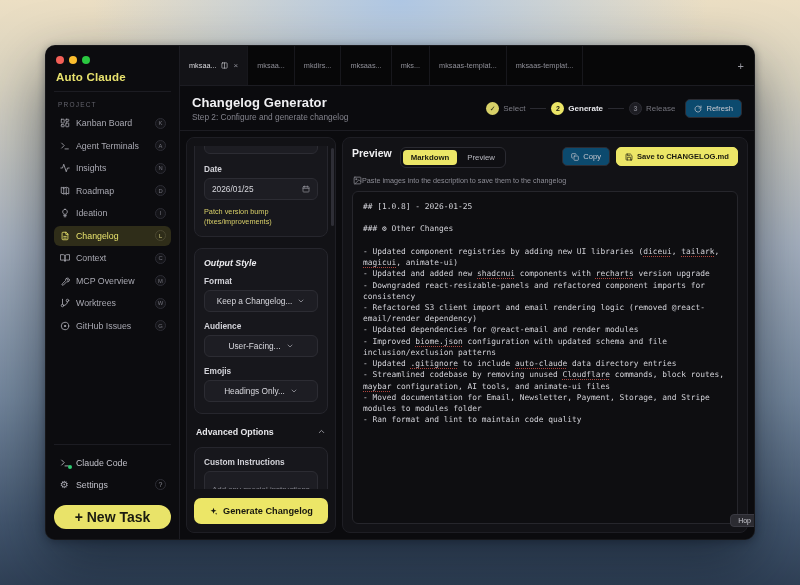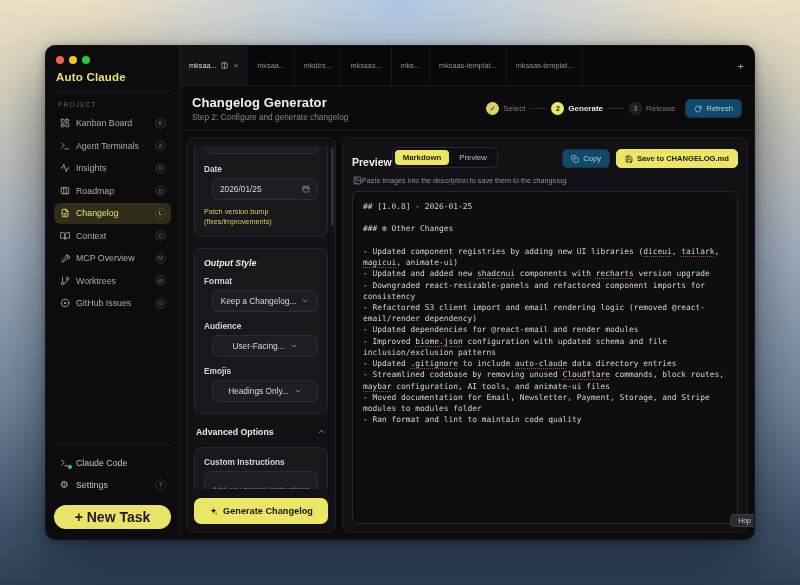--- a/index.html
+++ b/index.html
@@ -67,37 +67,37 @@
   .btn.solid{ background:#ece667; border:1px solid #ece667; color:#1b1b10; font-size:7.6px; font-weight:bold; padding:4px 8px; }
   .btn.solid svg{ width:8px; height:8px; }
   
   .content{ flex:1; display:flex; gap:6px; padding:6px; background:#0b0b0e; min-height:0; }
   .form-panel{ width:150px; flex:0 0 150px; background:#121216; border:1px solid #1e1e24; border-radius:8px; display:flex; flex-direction:column; padding:8px 7px; position:relative; overflow:hidden; }
   .form-scroll{ flex:1; overflow:hidden; display:flex; flex-direction:column; gap:11px; }
   .card{ background:#17171c; border:1px solid #26262d; border-radius:8px; padding:9px; }
   .card.cut{ margin-top:-26px; border-top-left-radius:8px; border-top-right-radius:8px; }
   .cut-input{ height:24px; background:#1d1d23; border:1px solid #2c2c33; border-radius:6px; margin-bottom:10px; }
   .flabel{ display:block; font-size:8.3px; color:#d3d3d9; margin-bottom:4px; font-weight:bold; }
-  .input,.select{ height:22px; background:#1d1d23; border:1px solid #2c2c33; border-radius:6px; display:flex; align-items:center; padding:0 7px; color:#d8d8de; font-size:8.3px; cursor:pointer;margin-left:8px; }
+  .input,.select{ height:22px; background:#1d1d23; border:1px solid #2c2c33; border-radius:6px; display:flex; align-items:center; padding:0 7px; color:#d8d8de; font-size:8.3px; cursor:pointer; }
   .input span{ flex:1; }
   .input svg,.select svg{ width:8px; height:8px; color:#9a9aa2; }
   .select{ justify-content:center; gap:5px; margin-bottom:9px; }
   .hint-yellow{ margin-top:7px; font-size:7.3px; line-height:1.35; color:#d6cd68; }
   .card h3{ font-size:8.8px; color:#ececf0; margin-bottom:8px;font-style:italic; }
   .adv-head{ display:flex; align-items:center; justify-content:space-between; padding:2px 2px; cursor:pointer; }
   .adv-head span{ font-size:8.8px; font-weight:bold; color:#e7e7eb; }
   .adv-head svg{ width:9px; height:9px; color:#9a9aa2; }
   .textarea{ min-height:46px; background:#1d1d23; border:1px solid #2c2c33; border-radius:6px; padding:6px 7px; cursor:text; }
   .textarea .ph{ font-size:7.9px; color:#84848d; line-height:1.4; }
   .generate{ margin-top:9px; height:26px; flex:0 0 26px; border:none; border-radius:7px; background:#ece667; color:#17170f; font-family:inherit; font-size:9.2px; font-weight:bold; display:flex; align-items:center; justify-content:center; gap:5px; cursor:pointer; }
   .generate svg{ width:9px; height:9px; }
   .scroll-thumb{ position:absolute; right:1px; top:10px; width:3px; height:78px; border-radius:2px; background:#2e2e36; }
   
   .preview-panel{ flex:1; background:#121216; border:1px solid #1e1e24; border-radius:8px; display:flex; flex-direction:column; padding:9px 9px 8px; min-width:0; }
-  .pv-head{ display:flex; align-items:flex-end; }
+  .pv-head{ display:flex; align-items:flex-start; gap:8px; }
   .pv-head h2{ font-size:10.5px; color:#f0f0f3; font-weight:bold; }
   .segmented{ display:flex; align-items:center; background:#0f0f13; border:1px solid #2a2a31; border-radius:6px; padding:2px; gap:2px; }
   .seg{ border:none; background:transparent; color:#b9b9c1; font-family:inherit; font-size:7.8px; padding:3px 8px; border-radius:4px; cursor:pointer; }
   .seg.active{ background:#ece667; color:#1b1b10; font-weight:bold; }
   .pv-actions{ margin-left:auto; display:flex; align-items:center; gap:6px; }
   .paste-hint{ display:flex; align-items:center; margin:8px 1px 6px; color:#8d8d96; font-size:7.2px; }
   .paste-hint svg{ width:9px; height:9px; flex:0 0 9px; }
   .editor{ flex:1; background:#0e0e11; border:1px solid #26262c; border-radius:6px; padding:9px 10px; overflow:hidden; min-height:0; }
   .editor pre{ font-family:"DejaVu Sans Mono","Liberation Mono",monospace; font-size:7.9px; line-height:1.42; color:#d2d2d8; white-space:pre-wrap; word-break:break-word; }
   .misspell{ text-decoration:underline; text-decoration-style:dotted; text-decoration-color:#b2463e; text-underline-offset:2px; }
@@ -152,20 +152,31 @@
           <span class="nav-icon">
             <svg viewBox="0 0 24 24" fill="none" stroke="currentColor" stroke-width="2" stroke-linecap="round" stroke-linejoin="round">
               <path d="M9 5l6-2 6 2v14l-6-2-6 2-6-2V3l6 2z"></path>
               <line x1="9" y1="3" x2="9" y2="19"></line>
               <line x1="15" y1="5" x2="15" y2="21"></line>
             </svg>
           </span>
           <span class="nav-label">Roadmap</span>
           <span class="nav-badge">D</span>
         </div>
+        <div class="nav-item">
+          <span class="nav-icon">
+            <svg viewBox="0 0 24 24" fill="none" stroke="currentColor" stroke-width="2" stroke-linecap="round" stroke-linejoin="round">
+              <path d="M9 18h6"></path>
+              <path d="M10 21h4"></path>
+              <path d="M12 3a6 6 0 0 1 4 10c-.8.7-1 1.5-1 2h-6c0-.5-.2-1.3-1-2a6 6 0 0 1 4-10z"></path>
+            </svg>
+          </span>
+          <span class="nav-label">Ideation</span>
+          <span class="nav-badge">I</span>
+        </div>
         <div class="nav-item active">
           <span class="nav-icon">
             <svg viewBox="0 0 24 24" fill="none" stroke="currentColor" stroke-width="2" stroke-linecap="round" stroke-linejoin="round">
               <path d="M14 3H7a2 2 0 0 0-2 2v14a2 2 0 0 0 2 2h10a2 2 0 0 0 2-2V8z"></path>
               <polyline points="14 3 14 8 19 8"></polyline>
               <line x1="9" y1="13" x2="15" y2="13"></line>
               <line x1="9" y1="17" x2="15" y2="17"></line>
             </svg>
           </span>
           <span class="nav-label">Changelog</span>

